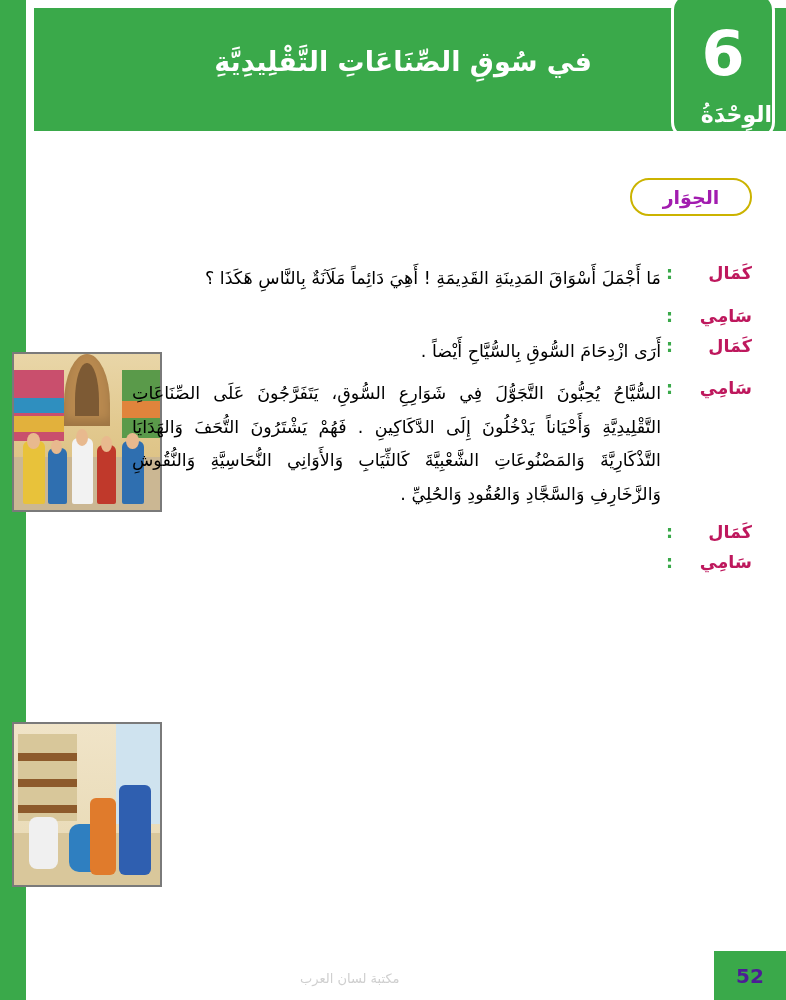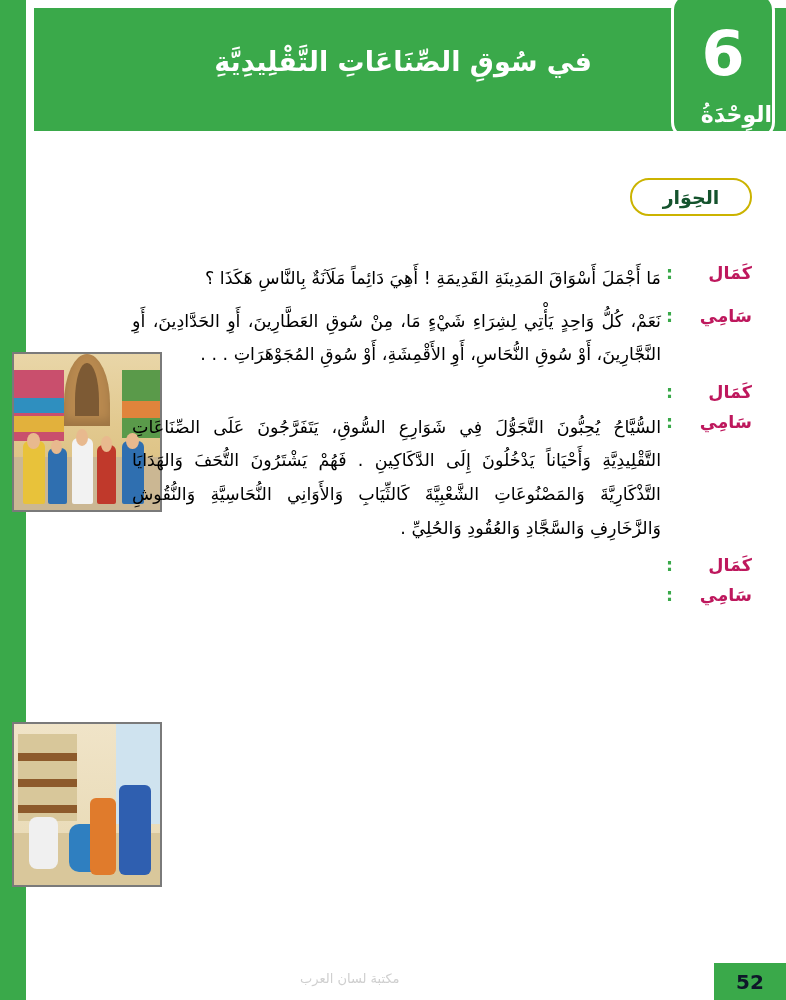--- a/index.html
+++ b/index.html
@@ -91,21 +91,21 @@
   }
 
   
   .section-label {
     position: absolute;
     right: 34px; top: 178px;
     width: 122px; height: 38px;
     border: 2px solid #cbb300;
     border-radius: 20px;
     background: #ffffff;
-    color: #14532d;
+    color: #a21caf;
     font-size: 19px;
     font-weight: bold;
     display: flex; align-items: center; justify-content: center;
     direction: rtl;
   }
 
   
   .dialogue {
     position: absolute;
     right: 34px;
@@ -189,24 +189,24 @@
   .floor2 { position: absolute; left: 0; right: 0; bottom: 0; height: 32%; background: #d9c79b; }
   .man-blue { position: absolute; right: 6%; bottom: 6%; width: 22%; height: 56%; background: #2f5fb0; border-radius: 6px; }
   .man-orange { position: absolute; right: 30%; bottom: 6%; width: 18%; height: 48%; background: #e07b2c; border-radius: 6px; }
   .boy-blue { position: absolute; left: 38%; bottom: 8%; width: 22%; height: 30%; background: #2f7fc0; border-radius: 10px; }
   .potter { position: absolute; left: 10%; bottom: 10%; width: 20%; height: 32%; background: #f0f0f0; border-radius: 8px; }
 
   
   .footer-tab {
     position: absolute;
     right: 0; bottom: 0;
-    width: 72px; height: 37px;
+    width: 72px; height: 49px;
     background: #3aa94a;
     display: flex; align-items: center; justify-content: center;
-    color: #0f172a; font-size: 20px; font-weight: bold;
+    color: #4c1d95; font-size: 20px; font-weight: bold;
   }
   .footer-watermark {
     position: absolute;
     left: 300px; bottom: 14px;
     color: #cfcfcf;
     font-size: 13px;
     direction: rtl;
   }
 </style>
 </head>
@@ -276,26 +276,26 @@
 
     <div class="turn">
       <div class="speaker">كَمَال</div>
       <div class="colon">:</div>
       <div class="utterance">مَا أَجْمَلَ أَسْوَاقَ المَدِينَةِ القَدِيمَةِ ! أَهِيَ دَائِماً مَلَآنَةٌ بِالنَّاسِ هَكَذَا ؟</div>
     </div>
 
     <div class="turn">
       <div class="speaker">سَامِي</div>
       <div class="colon">:</div>
-      <div class="utterance">نَعَمْ، كُلُّ وَاحِدٍ يَأْتِي لِشِرَاءِ شَيْءٍ مَا، مِنْ سُوقِ العَطَّارِينَ، أَوِ الحَدَّادِينَ، أَوِ النَّجَّارِينَ، أَوْ سُوقِ النُّحَاسِ، أَوِ الأَقْمِشَةِ، أَوْ سُوقِ المُجَوْهَرَاتِ . . .</div>
     </div>
 
     <div class="turn">
       <div class="speaker">كَمَال</div>
       <div class="colon">:</div>
+      <div class="utterance">أَرَى ازْدِحَامَ السُّوقِ بِالسُّيَّاحِ أَيْضاً .</div>
     </div>
 
     <div class="turn">
       <div class="speaker">سَامِي</div>
       <div class="colon">:</div>
       <div class="utterance">السُّيَّاحُ يُحِبُّونَ التَّجَوُّلَ فِي شَوَارِعِ السُّوقِ، يَتَفَرَّجُونَ عَلَى الصِّنَاعَاتِ التَّقْلِيدِيَّةِ وَأَحْيَاناً يَدْخُلُونَ إِلَى الدَّكَاكِينِ . فَهُمْ يَشْتَرُونَ التُّحَفَ وَالهَدَايَا التَّذْكَارِيَّةَ وَالمَصْنُوعَاتِ الشَّعْبِيَّةَ كَالثِّيَابِ وَالأَوَانِي النُّحَاسِيَّةِ وَالنُّقُوشِ وَالزَّخَارِفِ وَالسَّجَّادِ وَالعُقُودِ وَالحُلِيِّ .</div>
     </div>
 
     <div class="turn">
       <div class="speaker">كَمَال</div>

